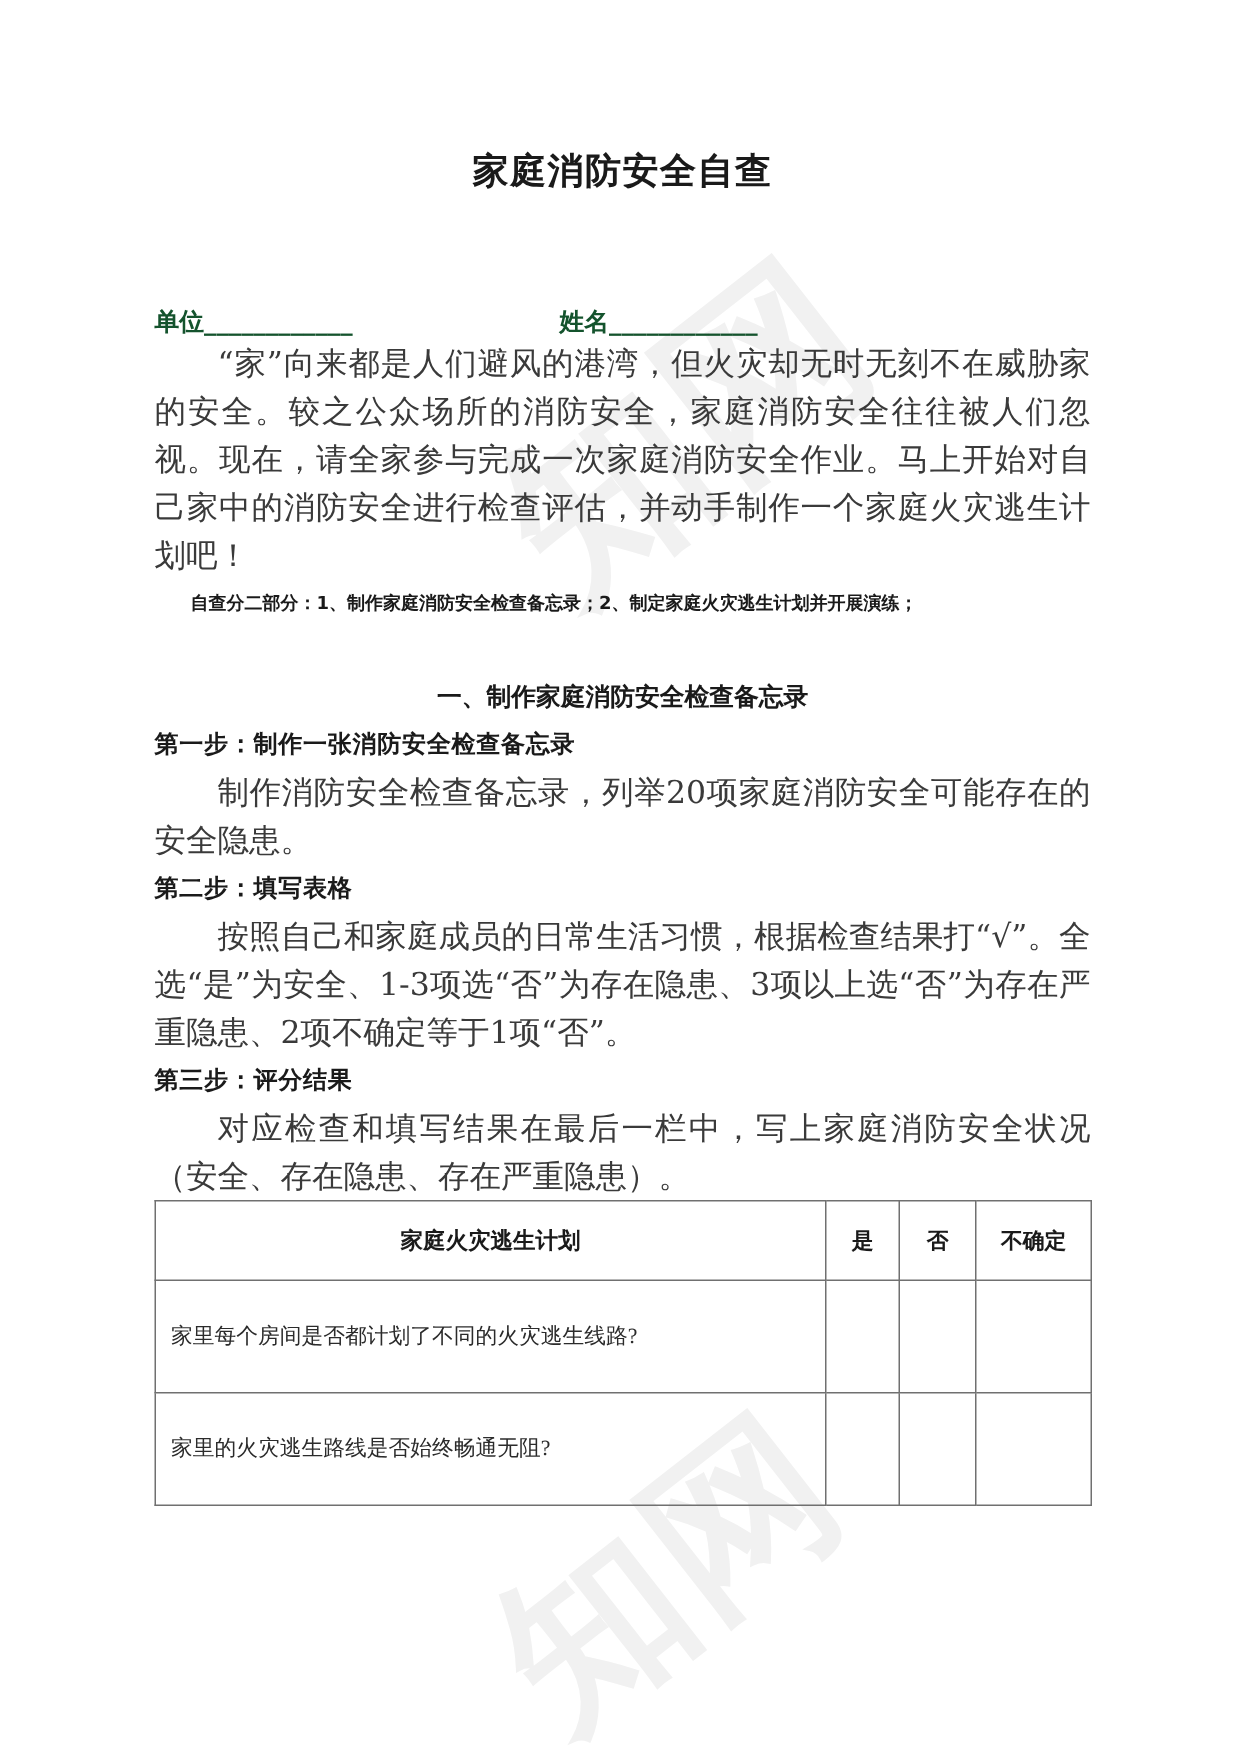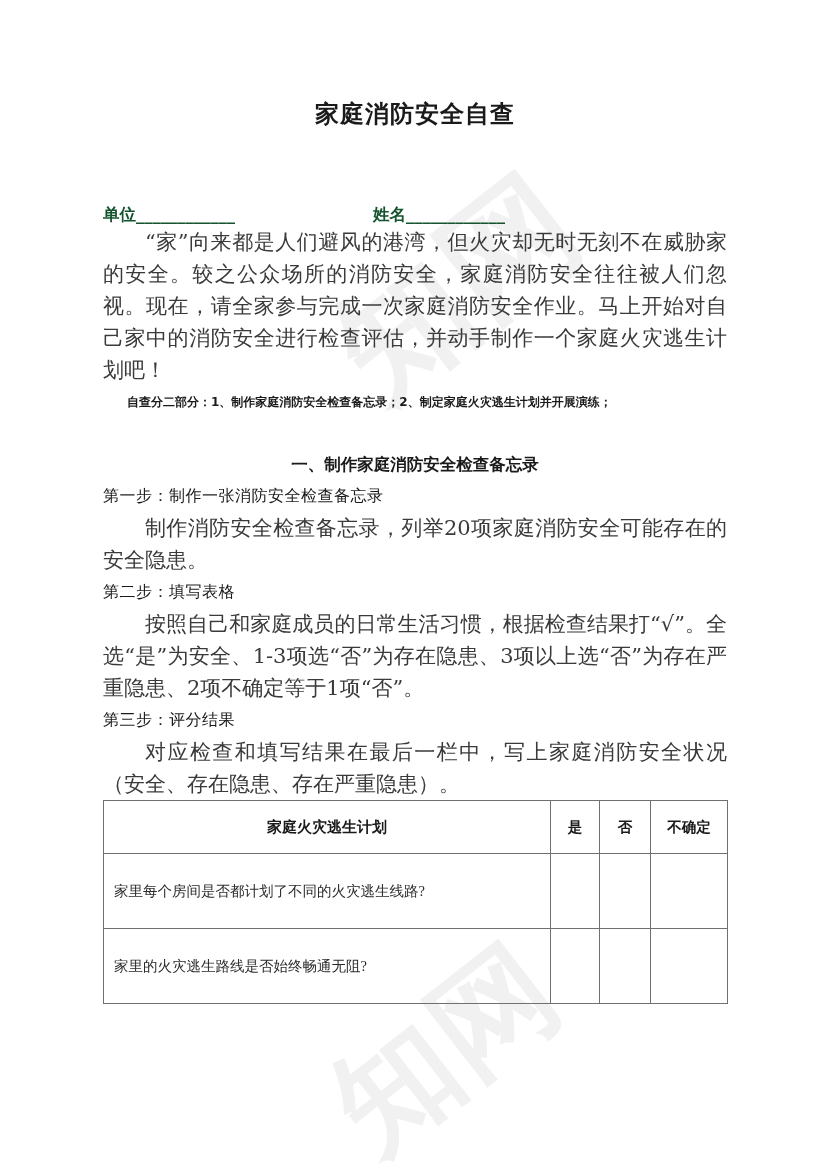--- a/index.html
+++ b/index.html
@@ -120,21 +120,21 @@
     font-weight: 700;
     font-size: 16.5px;
     color: #1a1a1a;
     margin: 0;
     padding-top: 36px;
     padding-bottom: 4px;
   }
 
   h3.step-heading {
     font-family: "DejaVu Serif", serif;
-    font-weight: 400;
+    font-weight: 700;
     font-size: 16px;
     color: #1a1a1a;
     margin: 0;
     line-height: 32px;
     letter-spacing: 0.5px;
   }
 
   h2.table-title {
     text-align: center;
     font-family: "DejaVu Sans", sans-serif;

